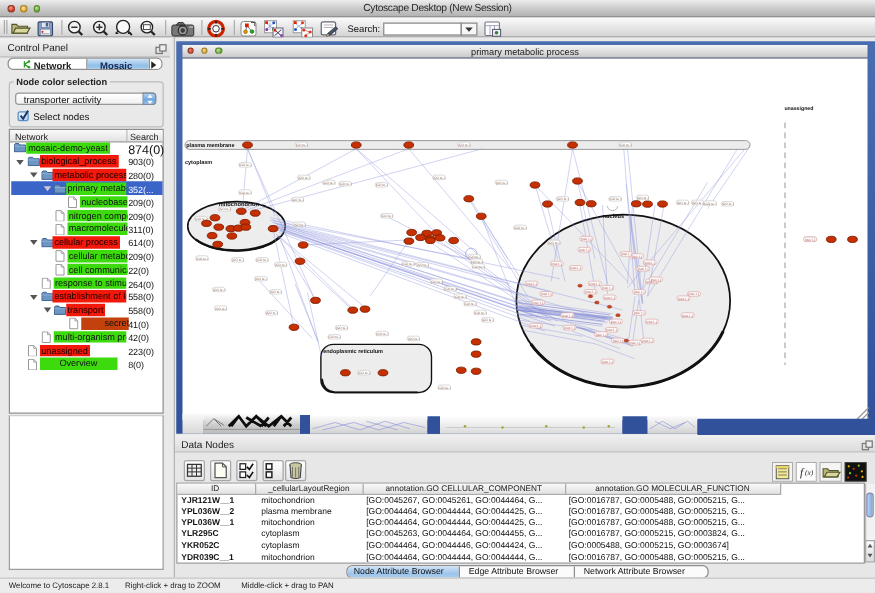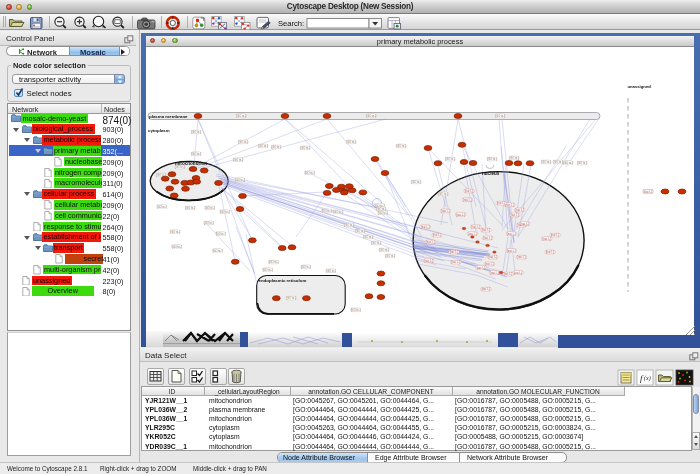--- a/index.html
+++ b/index.html
@@ -7,21 +7,21 @@
 .abs{position:absolute;}
 .tl{position:absolute;border-radius:50%;}
 svg{display:block;}
 </style></head>
 <body>
 
 <div class="abs" style="left:0;top:0;width:700px;height:13.5px;background:linear-gradient(#ededed,#cfcfcf 45%,#b2b2b2);border-bottom:1px solid #7a7a7a;"></div>
 <div class="tl" style="left:6px;top:4px;width:5.6px;height:5.6px;background:radial-gradient(circle at 35% 30%,#ff9a8a,#dd4433 60%,#aa2211);border:0.5px solid #993322;"></div>
 <div class="tl" style="left:16.3px;top:4px;width:5.6px;height:5.6px;background:radial-gradient(circle at 35% 30%,#ffe9a0,#f0b33c 60%,#c08010);border:0.5px solid #a98427;"></div>
 <div class="tl" style="left:26.6px;top:4px;width:5.6px;height:5.6px;background:radial-gradient(circle at 35% 30%,#c8f0a0,#77bb44 60%,#448822);border:0.5px solid #5a8a2a;"></div>
-<div class="abs" style="left:0;top:2px;width:700px;text-align:center;font-size:8.2px;font-weight:bold;color:#2a2a2a;letter-spacing:-0.25px;">Cytoscape Desktop (New Session)</div>
+<div class="abs" style="left:0;top:2px;width:700px;text-align:center;font-size:8.2px;font-weight:normal;color:#2a2a2a;letter-spacing:-0.25px;">Cytoscape Desktop (New Session)</div>
 
 <div class="abs" style="left:0;top:13.5px;width:700px;height:16.5px;background:linear-gradient(#fbfbfb,#e3e3e3 60%,#d4d4d4);border-bottom:1px solid #9a9a9a;"></div>
 <div class="abs" style="left:2.5px;top:16px;width:3px;height:11px;border-left:1px solid #aaa;border-right:1px solid #aaa;"></div>
 <div class="abs" style="left:48.5px;top:15.5px;width:1px;height:12px;background:#b0b0b0;"></div>
 <div class="abs" style="left:131.5px;top:15.5px;width:1px;height:12px;background:#b0b0b0;"></div>
 <div class="abs" style="left:160.5px;top:15.5px;width:1px;height:12px;background:#b0b0b0;"></div>
 <div class="abs" style="left:186.5px;top:15.5px;width:1px;height:12px;background:#b0b0b0;"></div>
 <svg class="abs" style="left:0;top:13.5px;" width="470" height="17" viewBox="0 0 470 17">
 
 <g>
@@ -171,21 +171,21 @@
 <svg class="abs" style="left:14.5px;top:85.5px;" width="10" height="11" viewBox="0 0 10 11">
  <path d="M1.5 6.5 L3.5 9 L7.5 2.5" stroke="#1a3a6a" stroke-width="1.6" fill="none"></path>
 </svg>
 <div class="abs" style="left:26.5px;top:89px;font-size:7.8px;color:#111;">Select nodes</div>
 
 <div class="abs" style="left:7px;top:103px;width:124px;height:227.5px;background:#fff;border:1px solid #8e8e8e;"></div>
 <div class="abs" style="left:7px;top:331.5px;width:124px;height:124px;background:#fff;border:1px solid #9e9e9e;border-top:1px solid #cfcfcf;"></div>
 <div class="abs" style="left:8px;top:104px;width:122px;height:9.5px;background:linear-gradient(#fafafa,#e2e2e2);border-bottom:1px solid #9a9a9a;"></div>
 <div class="abs" style="left:101px;top:104px;width:1px;height:9.5px;background:#bbb;"></div>
 <div class="abs" style="left:12px;top:105.3px;font-size:7.2px;color:#222;">Network</div>
-<div class="abs" style="left:104px;top:105.3px;font-size:7.2px;color:#222;">Nodes</div>
+<div class="abs" style="left:104px;top:105.3px;font-size:7.2px;color:#222;">Search</div>
 <svg class="abs" style="left:11px;top:114.4px;" width="10" height="8" viewBox="0 0 10 8">
     <path d="M0.5 7.5 V1.8 L1.3 0.8 H4 L5 2 H9.5 V7.5 Z" fill="#6d96c4" stroke="#3c628e" stroke-width="0.8"></path>
     <path d="M0.5 3 H9.5" stroke="#8fb2d8" stroke-width="0.7"></path>
   </svg>
 <div class="abs" style="left:21px;top:113.6px;height:9.6px;background:#3ddb0e;font-size:7.3px;line-height:9.6px;color:#111;padding:0 1.5px;white-space:nowrap;overflow:hidden;max-width:80px;">mosaic-demo-yeast</div>
 <div class="abs" style="left:102.5px;top:114.6px;font-size:10px;color:#111;white-space:nowrap;">874(0)</div>
 <div class="abs" style="left:13px;top:127.6px;width:0;height:0;border-top:4px solid #555;border-left:3px solid transparent;border-right:3px solid transparent;"></div>
 <svg class="abs" style="left:22px;top:125.2px;" width="10" height="8" viewBox="0 0 10 8">
     <path d="M0.5 7.5 V1.8 L1.3 0.8 H4 L5 2 H9.5 V7.5 Z" fill="#6d96c4" stroke="#3c628e" stroke-width="0.8"></path>
     <path d="M0.5 3 H9.5" stroke="#8fb2d8" stroke-width="0.7"></path>
@@ -832,21 +832,21 @@
 </svg>
 <div class="abs" style="left:498px;top:333px;width:20px;height:14px;background:#31519b;"></div>
 <div class="abs" style="left:518px;top:333px;width:40px;height:14px;background:linear-gradient(#fafafa,#d2d2d2);"></div>
 <svg class="abs" style="left:518px;top:333px;" width="40" height="14" viewBox="0 0 40 14">
 <path d="M2 10 L12 4 L22 10 L32 4 L38 9 M6 4 L18 10 L30 5" stroke="#8a90d8" stroke-width="0.6" fill="none" opacity="0.8"></path>
 </svg>
 <div class="abs" style="left:558px;top:335px;width:142px;height:13px;background:#31519b;"></div>
 
 <div class="abs" style="left:140px;top:348px;width:560px;height:114px;background:#e7e7e7;"></div>
 <div class="abs" style="left:140px;top:348px;width:560px;height:14px;background:linear-gradient(#f0f0f0,#dcdcdc);border-bottom:1px solid #c0c0c0;"></div>
-<div class="abs" style="left:145px;top:350.5px;font-size:8px;color:#222;">Data Select</div>
+<div class="abs" style="left:145px;top:350.5px;font-size:8px;color:#222;">Data Nodes</div>
 <svg class="abs" style="left:689px;top:351.5px;" width="10" height="9" viewBox="0 0 10 9">
  <rect x="0.8" y="2.8" width="5" height="5" fill="none" stroke="#777" stroke-width="1"></rect>
  <rect x="3.8" y="0.8" width="5" height="5" fill="#eee" stroke="#777" stroke-width="1"></rect>
 </svg>
 <div class="abs" style="left:147px;top:368px;width:17px;height:17px;background:linear-gradient(#ffffff,#e4e4e4);border:1px solid #a8a8a8;border-radius:2px;"></div>
 <div class="abs" style="left:168px;top:368px;width:17px;height:17px;background:linear-gradient(#ffffff,#e4e4e4);border:1px solid #a8a8a8;border-radius:2px;"></div>
 <div class="abs" style="left:189px;top:368px;width:17px;height:17px;background:linear-gradient(#ffffff,#e4e4e4);border:1px solid #a8a8a8;border-radius:2px;"></div>
 <div class="abs" style="left:210px;top:368px;width:17px;height:17px;background:linear-gradient(#ffffff,#e4e4e4);border:1px solid #a8a8a8;border-radius:2px;"></div>
 <div class="abs" style="left:228px;top:368px;width:17px;height:17px;background:linear-gradient(#ffffff,#e4e4e4);border:1px solid #a8a8a8;border-radius:2px;"></div>
 

